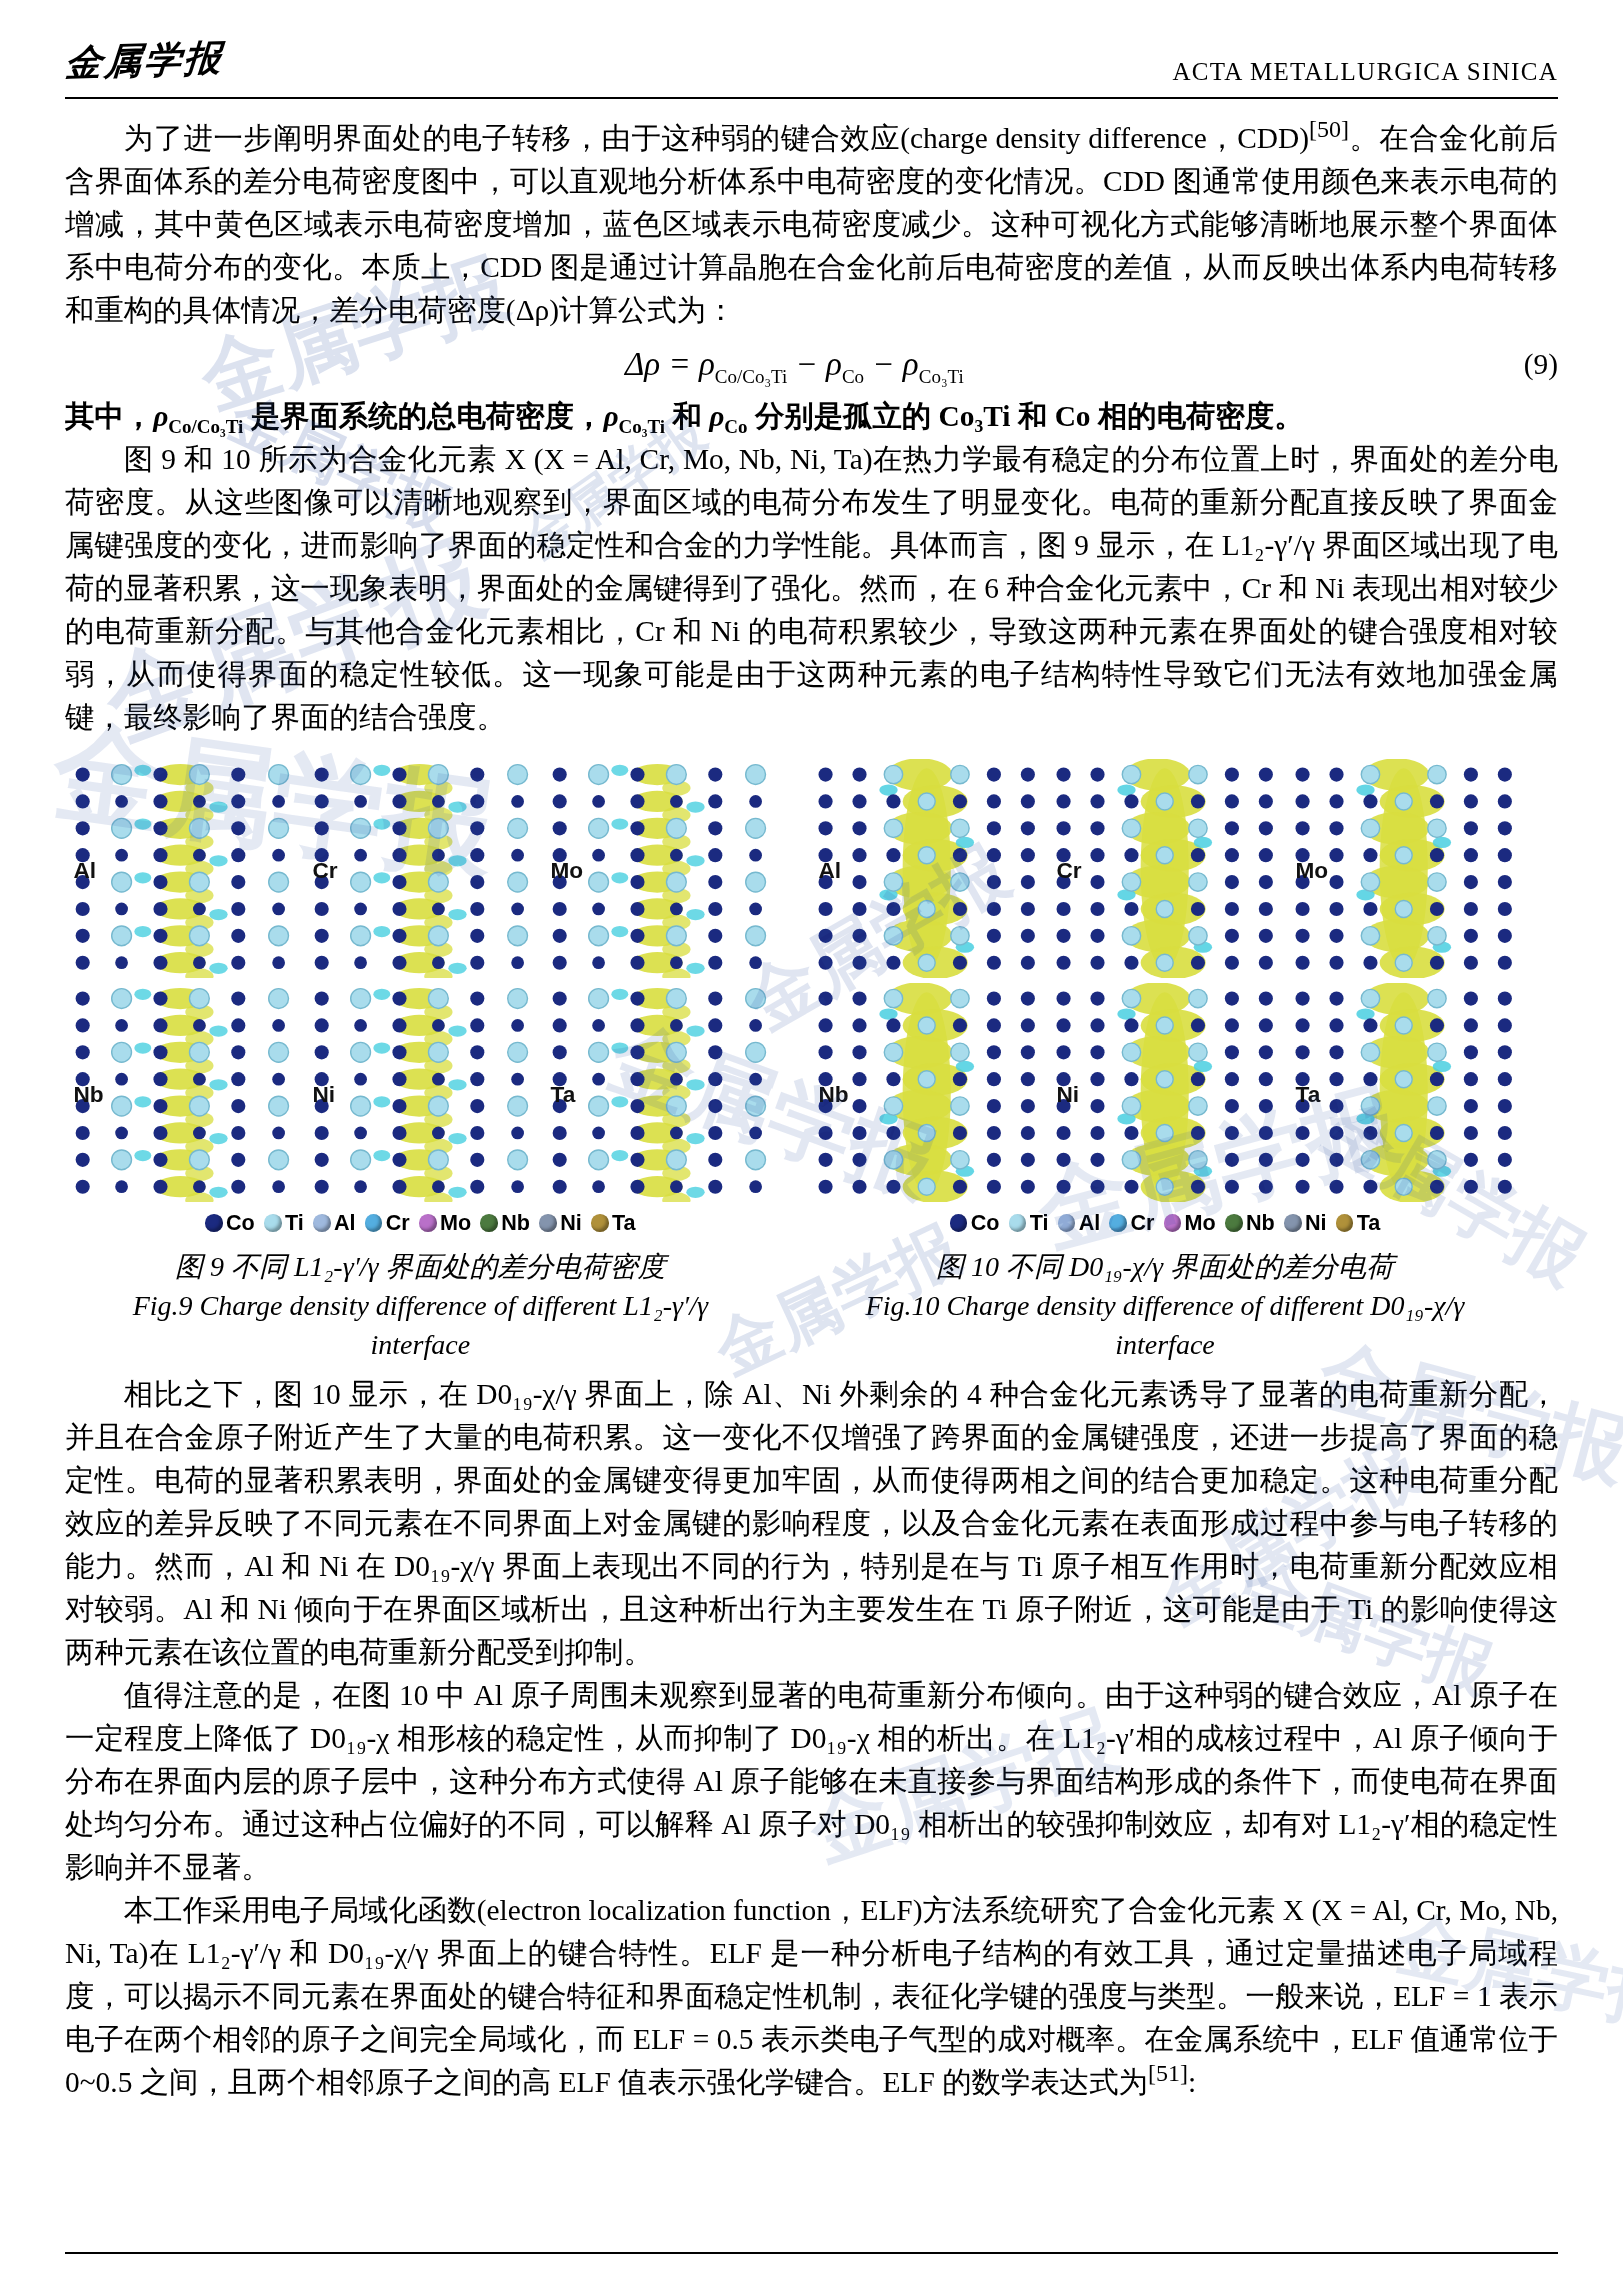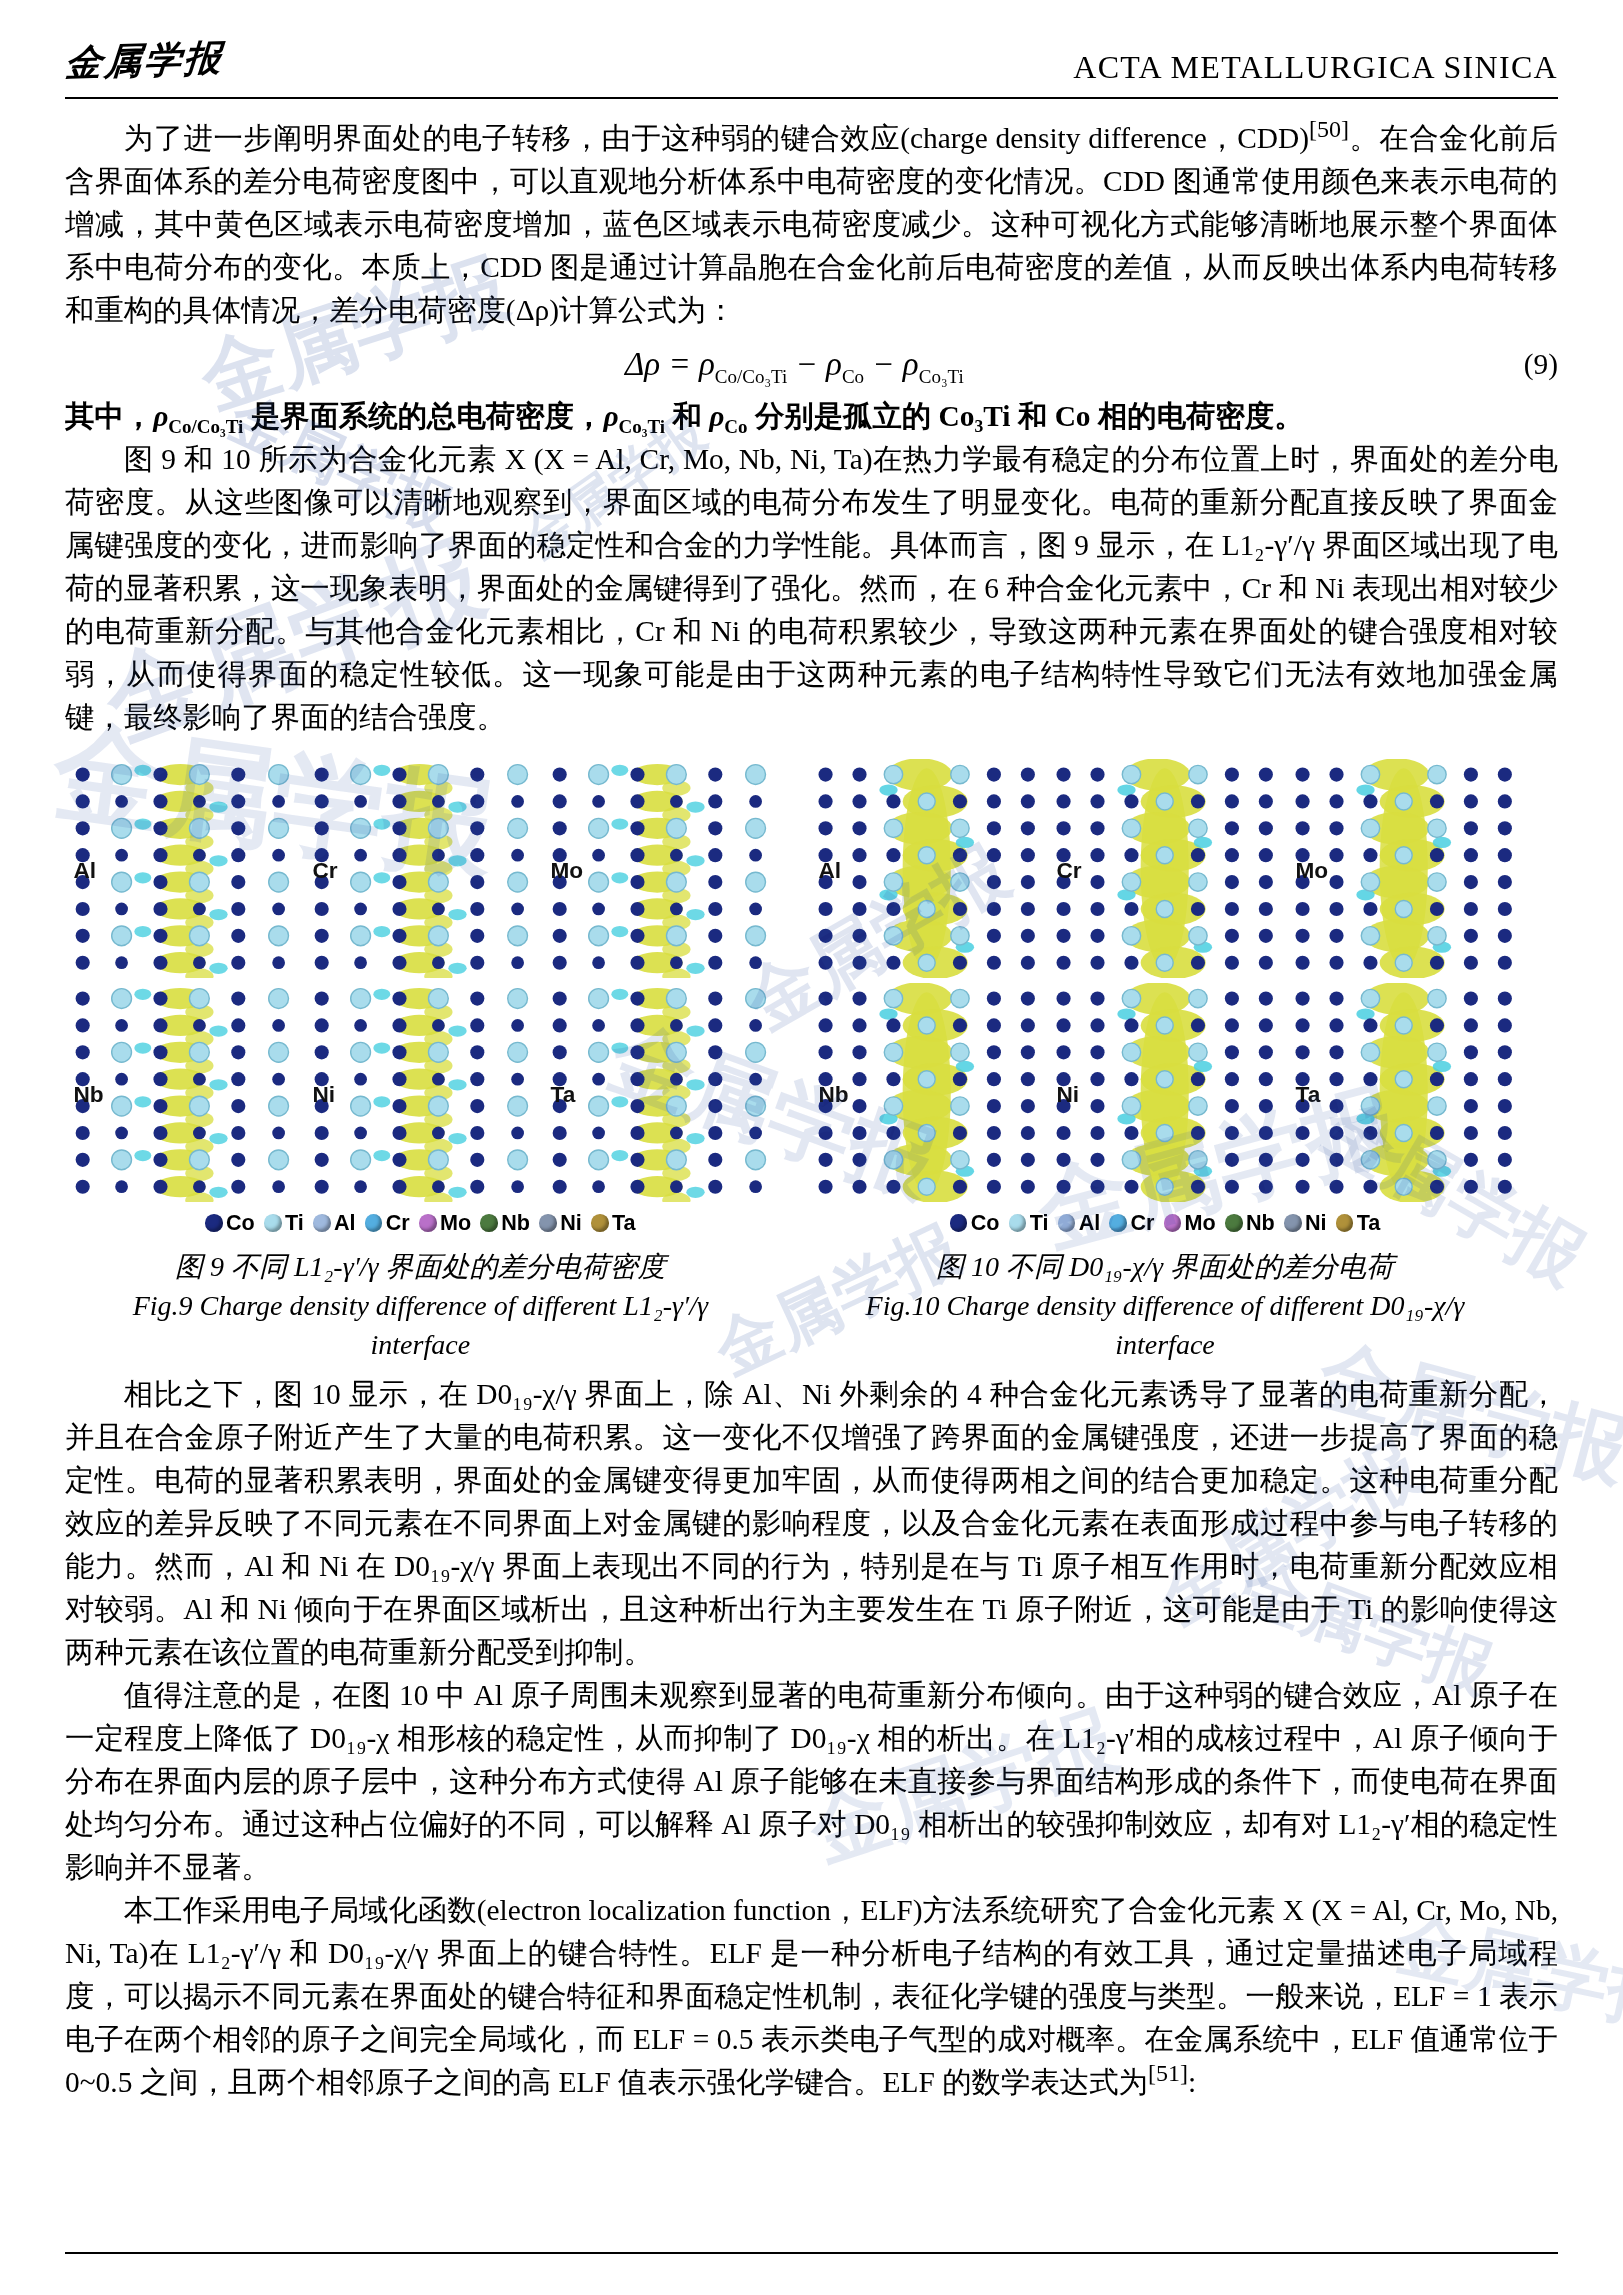--- a/index.html
+++ b/index.html
@@ -8,21 +8,21 @@
     width:1623px; height:2295px; position:relative; overflow:hidden;
     font-family:"Liberation Serif","DejaVu Serif",serif; color:#000;
   }
   .page { position:absolute; inset:0; padding:36px 65px 46px 65px; overflow:hidden; }
 
   header.page-header {
     display:flex; justify-content:space-between; align-items:flex-end;
     padding-bottom:10.5px; border-bottom:2.6px solid #000;
   }
   .logo { font-size:37px; font-weight:bold; font-style:italic; transform:skewX(-6deg) rotate(-2deg); letter-spacing:2.6px; }
-  .journal-name { font-size:32px; letter-spacing:1.3px; }
+  .journal-name { font-size:25px; letter-spacing:1.3px; }
 
   main { margin-top:18.3px; }
 
   .body-par { font-size:29.4px; line-height:43px; text-indent:2em; text-align:justify; }
   .no-indent { text-indent:0;font-weight:bold; }
   .body-par sup { font-size:24px; vertical-align:super; line-height:0; }
 
   .equation-row { display:flex; align-items:center; font-size:33px; margin:14.4px 0 11.8px 0;justify-content:flex-end; }
   .eq-body { flex:1; text-align:center; font-style:italic; }
   .eq-body sub, .where-line sub { font-style:normal; font-size:19px; vertical-align:sub; line-height:0; }

